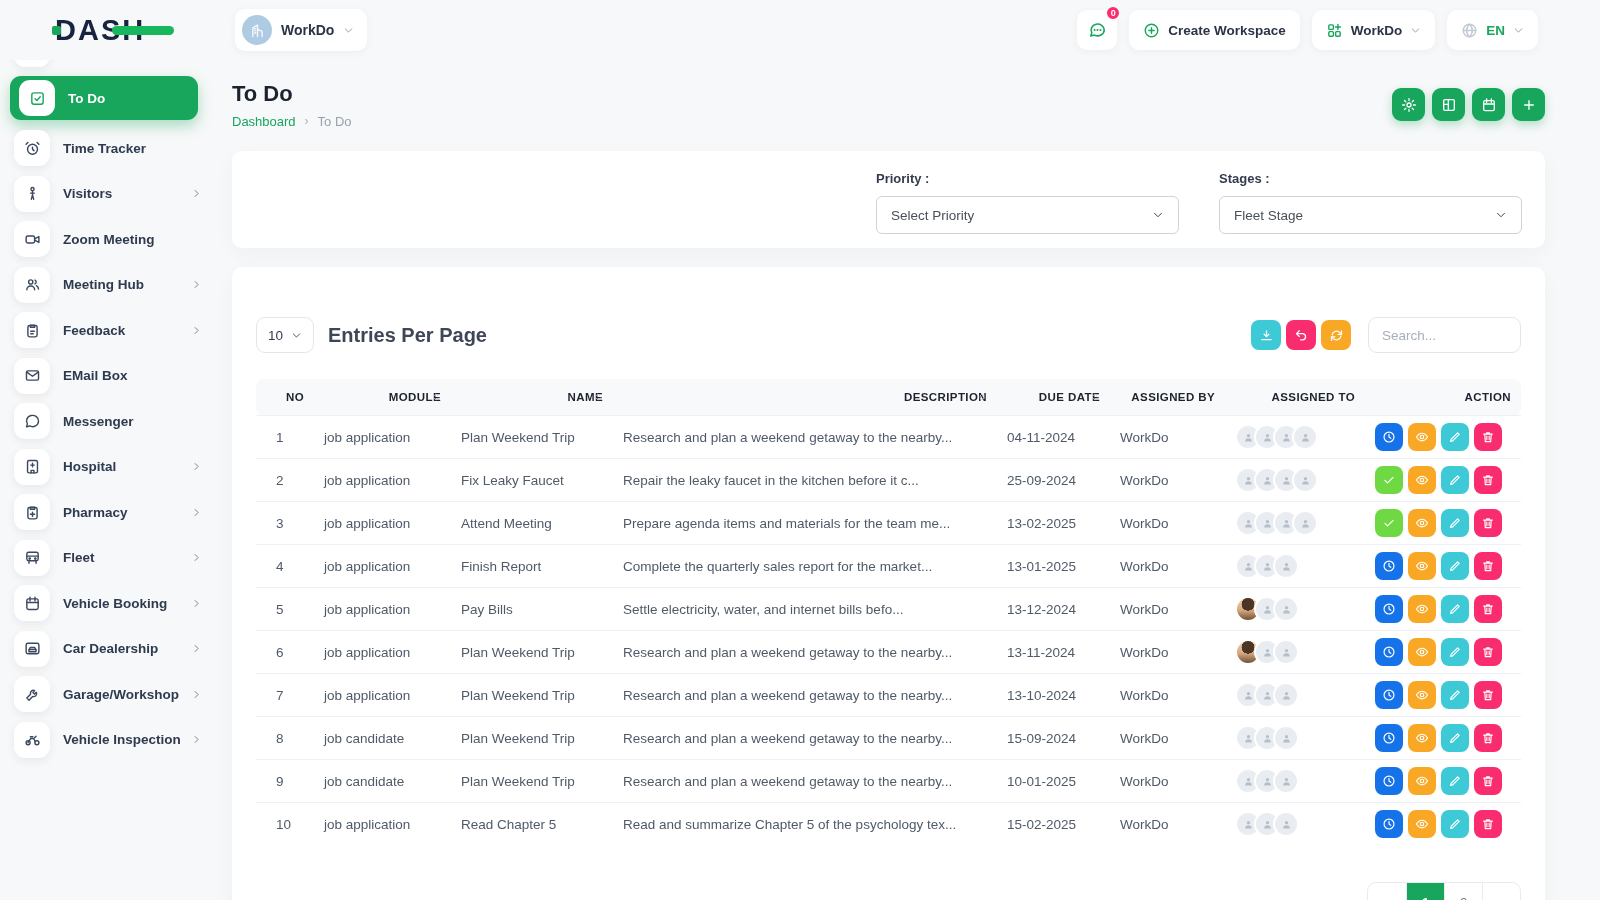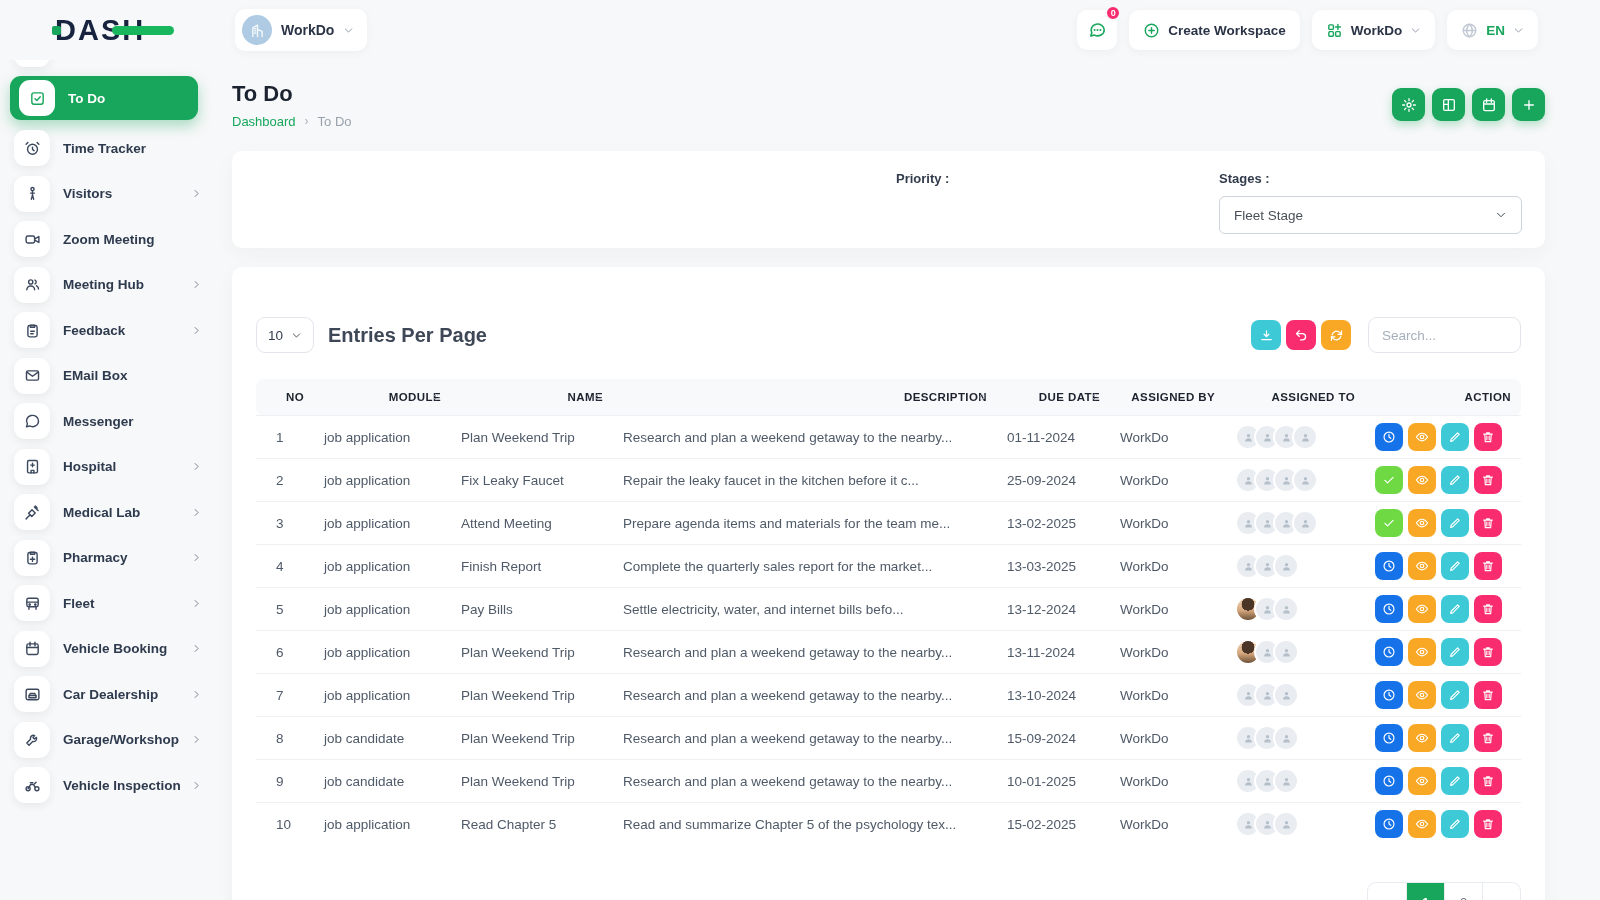--- a/index.html
+++ b/index.html
@@ -69,21 +69,21 @@
   .bc-link{color:var(--green); text-decoration:none; cursor:pointer;}
   .bc-sep{color:#a7b0bc; font-size:12px;}
   .bc-cur{color:#98a1ad;}
   .title-actions{display:flex; gap:7px;}
   .sq-btn{width:33px; height:33px; border:none; border-radius:9px; background:var(--green); color:#fff;
     display:flex; align-items:center; justify-content:center; cursor:pointer; box-shadow:0 4px 10px rgba(23,166,92,.3);}
   .sq-btn svg{width:16px; height:16px;}
 
   .card{background:var(--card); border-radius:10px; box-shadow:0 6px 20px rgba(34,41,47,.04);}
   .filter-card{margin-top:22px; height:97px; display:flex; justify-content:flex-end; gap:20px; padding:20px 23px 0;}
-  .filter-group{width:303px;}
+  .filter-group{width:303px;margin-left:20px;}
   .filter-label{font-size:13px; font-weight:700; color:#333c4c;}
   .select{margin-top:10px; height:38px; border:1px solid #ced4da; border-radius:6px; background:#fff;
     display:flex; align-items:center; justify-content:space-between; padding:0 14px; font-size:13.5px;
     color:#495057; cursor:pointer;}
   .chev-dk{color:#3f4754;} .chev-dk svg{width:12px; height:12px;}
 
   .table-card{margin-top:19px; padding:50px 24px 24px; height:660px; overflow:hidden;}
   .controls-row{display:flex; align-items:center; justify-content:space-between; margin-bottom:26px;}
   .controls-left{display:flex; align-items:center; gap:14px;}
   .entries-select{width:58px; height:36px; border:1px solid #e2e6ec; border-radius:9px; display:flex;
@@ -301,34 +301,20 @@
       </div>
       <div class="side-item" data-name="sidebar-item-hospital">
         <span class="ibox" data-name="hospital-building-icon">
           <svg viewBox="0 0 24 24" fill="none" stroke="currentColor" stroke-width="2" stroke-linecap="round" stroke-linejoin="round">
             <rect x="5" y="3.5" width="14" height="17.5" rx="2"></rect>
             <path d="M12 7.5v5M9.5 10h5"></path>
             <path d="M10 21v-3.5h4V21"></path>
           </svg>
         </span>
         <span class="lbl" data-name="sidebar-item-label">Hospital</span>
-        <span class="chev" data-name="chevron-right-icon">
-          <svg viewBox="0 0 24 24" fill="none" stroke="currentColor" stroke-width="2" stroke-linecap="round" stroke-linejoin="round">
-            <path d="M9 5.5l6.5 6.5L9 18.5"></path>
-          </svg>
-        </span>
-      </div>
-      <div class="side-item" data-name="sidebar-item-medical-lab">
-        <span class="ibox" data-name="syringe-icon">
-          <svg viewBox="0 0 24 24" fill="none" stroke="currentColor" stroke-width="2" stroke-linecap="round" stroke-linejoin="round">
-            <path d="M18.5 5.5l-2.5-2.5M19.8 9.3L14.7 4.2M6.5 13l4.8-4.8 4.5 4.5-4.8 4.8z"></path>
-            <path d="M5.5 18.5L3 21M8.5 15.5l-3 3"></path>
-          </svg>
-        </span>
-        <span class="lbl" data-name="sidebar-item-label">Medical Lab</span>
         <span class="chev" data-name="chevron-right-icon">
           <svg viewBox="0 0 24 24" fill="none" stroke="currentColor" stroke-width="2" stroke-linecap="round" stroke-linejoin="round">
             <path d="M9 5.5l6.5 6.5L9 18.5"></path>
           </svg>
         </span>
       </div>
       <div class="side-item" data-name="sidebar-item-pharmacy">
         <span class="ibox" data-name="clipboard-plus-icon">
           <svg viewBox="0 0 24 24" fill="none" stroke="currentColor" stroke-width="2" stroke-linecap="round" stroke-linejoin="round">
             <rect x="5.5" y="5" width="13" height="16" rx="2.5"></rect>
@@ -462,20 +448,28 @@
               <path d="M12 5.5v13M5.5 12h13"></path>
             </svg>
           </span>
         </button>
     </div>
   </div>
 
   <div class="card filter-card" data-name="filter-card">
     <div class="filter-group">
       <div class="filter-label" data-name="priority-label">Priority :</div>
+      <div class="select" data-name="priority-select">
+        <span data-name="priority-select-value">Select Priority</span>
+        <span class="chev-dk" data-name="chevron-down-icon">
+            <svg viewBox="0 0 24 24" fill="none" stroke="currentColor" stroke-width="2" stroke-linecap="round" stroke-linejoin="round">
+              <path d="M5 8.5l7 7 7-7"></path>
+            </svg>
+          </span>
+      </div>
     </div>
     <div class="filter-group">
       <div class="filter-label" data-name="stages-label">Stages :</div>
       <div class="select" data-name="stage-select">
         <span data-name="stage-select-value">Fleet Stage</span>
         <span class="chev-dk" data-name="chevron-down-icon">
             <svg viewBox="0 0 24 24" fill="none" stroke="currentColor" stroke-width="2" stroke-linecap="round" stroke-linejoin="round">
               <path d="M5 8.5l7 7 7-7"></path>
             </svg>
           </span>
@@ -565,21 +559,21 @@
             <th data-name="column-header-assigned-to">ASSIGNED TO</th>
             <th data-name="column-header-action">ACTION</th>
           </tr>
         </thead>
       <tbody data-name="table-body">
           <tr data-name="table-row">
             <td data-name="row-number">1</td>
             <td data-name="row-module">job application</td>
             <td data-name="row-name">Plan Weekend Trip</td>
             <td data-name="row-description">Research and plan a weekend getaway to the nearby...</td>
-            <td data-name="row-due-date">01-11-2024</td>
+            <td data-name="row-due-date">04-11-2024</td>
             <td data-name="row-assigned-by">WorkDo</td>
             <td data-name="row-assigned-to"><span class="av" data-name="assignee-avatar">
                 <span data-name="person-icon">
                   <svg viewBox="0 0 24 24" fill="none" stroke="currentColor" stroke-width="2" stroke-linecap="round" stroke-linejoin="round">
                     <path d="M12 11.7a3 3 0 1 0 0-6 3 3 0 0 0 0 6zM5.8 19.5a6.2 6.2 0 0 1 12.4 0z" fill="currentColor" stroke="none"></path>
                   </svg>
                 </span>
               </span><span class="av" data-name="assignee-avatar">
                 <span data-name="person-icon">
                   <svg viewBox="0 0 24 24" fill="none" stroke="currentColor" stroke-width="2" stroke-linecap="round" stroke-linejoin="round">
@@ -767,21 +761,21 @@
                   </span>
                 </button>
               </div>
             </td>
           </tr>
           <tr data-name="table-row">
             <td data-name="row-number">4</td>
             <td data-name="row-module">job application</td>
             <td data-name="row-name">Finish Report</td>
             <td data-name="row-description">Complete the quarterly sales report for the market...</td>
-            <td data-name="row-due-date">13-03-2025</td>
+            <td data-name="row-due-date">13-01-2025</td>
             <td data-name="row-assigned-by">WorkDo</td>
             <td data-name="row-assigned-to"><span class="av" data-name="assignee-avatar">
                 <span data-name="person-icon">
                   <svg viewBox="0 0 24 24" fill="none" stroke="currentColor" stroke-width="2" stroke-linecap="round" stroke-linejoin="round">
                     <path d="M12 11.7a3 3 0 1 0 0-6 3 3 0 0 0 0 6zM5.8 19.5a6.2 6.2 0 0 1 12.4 0z" fill="currentColor" stroke="none"></path>
                   </svg>
                 </span>
               </span><span class="av" data-name="assignee-avatar">
                 <span data-name="person-icon">
                   <svg viewBox="0 0 24 24" fill="none" stroke="currentColor" stroke-width="2" stroke-linecap="round" stroke-linejoin="round">

